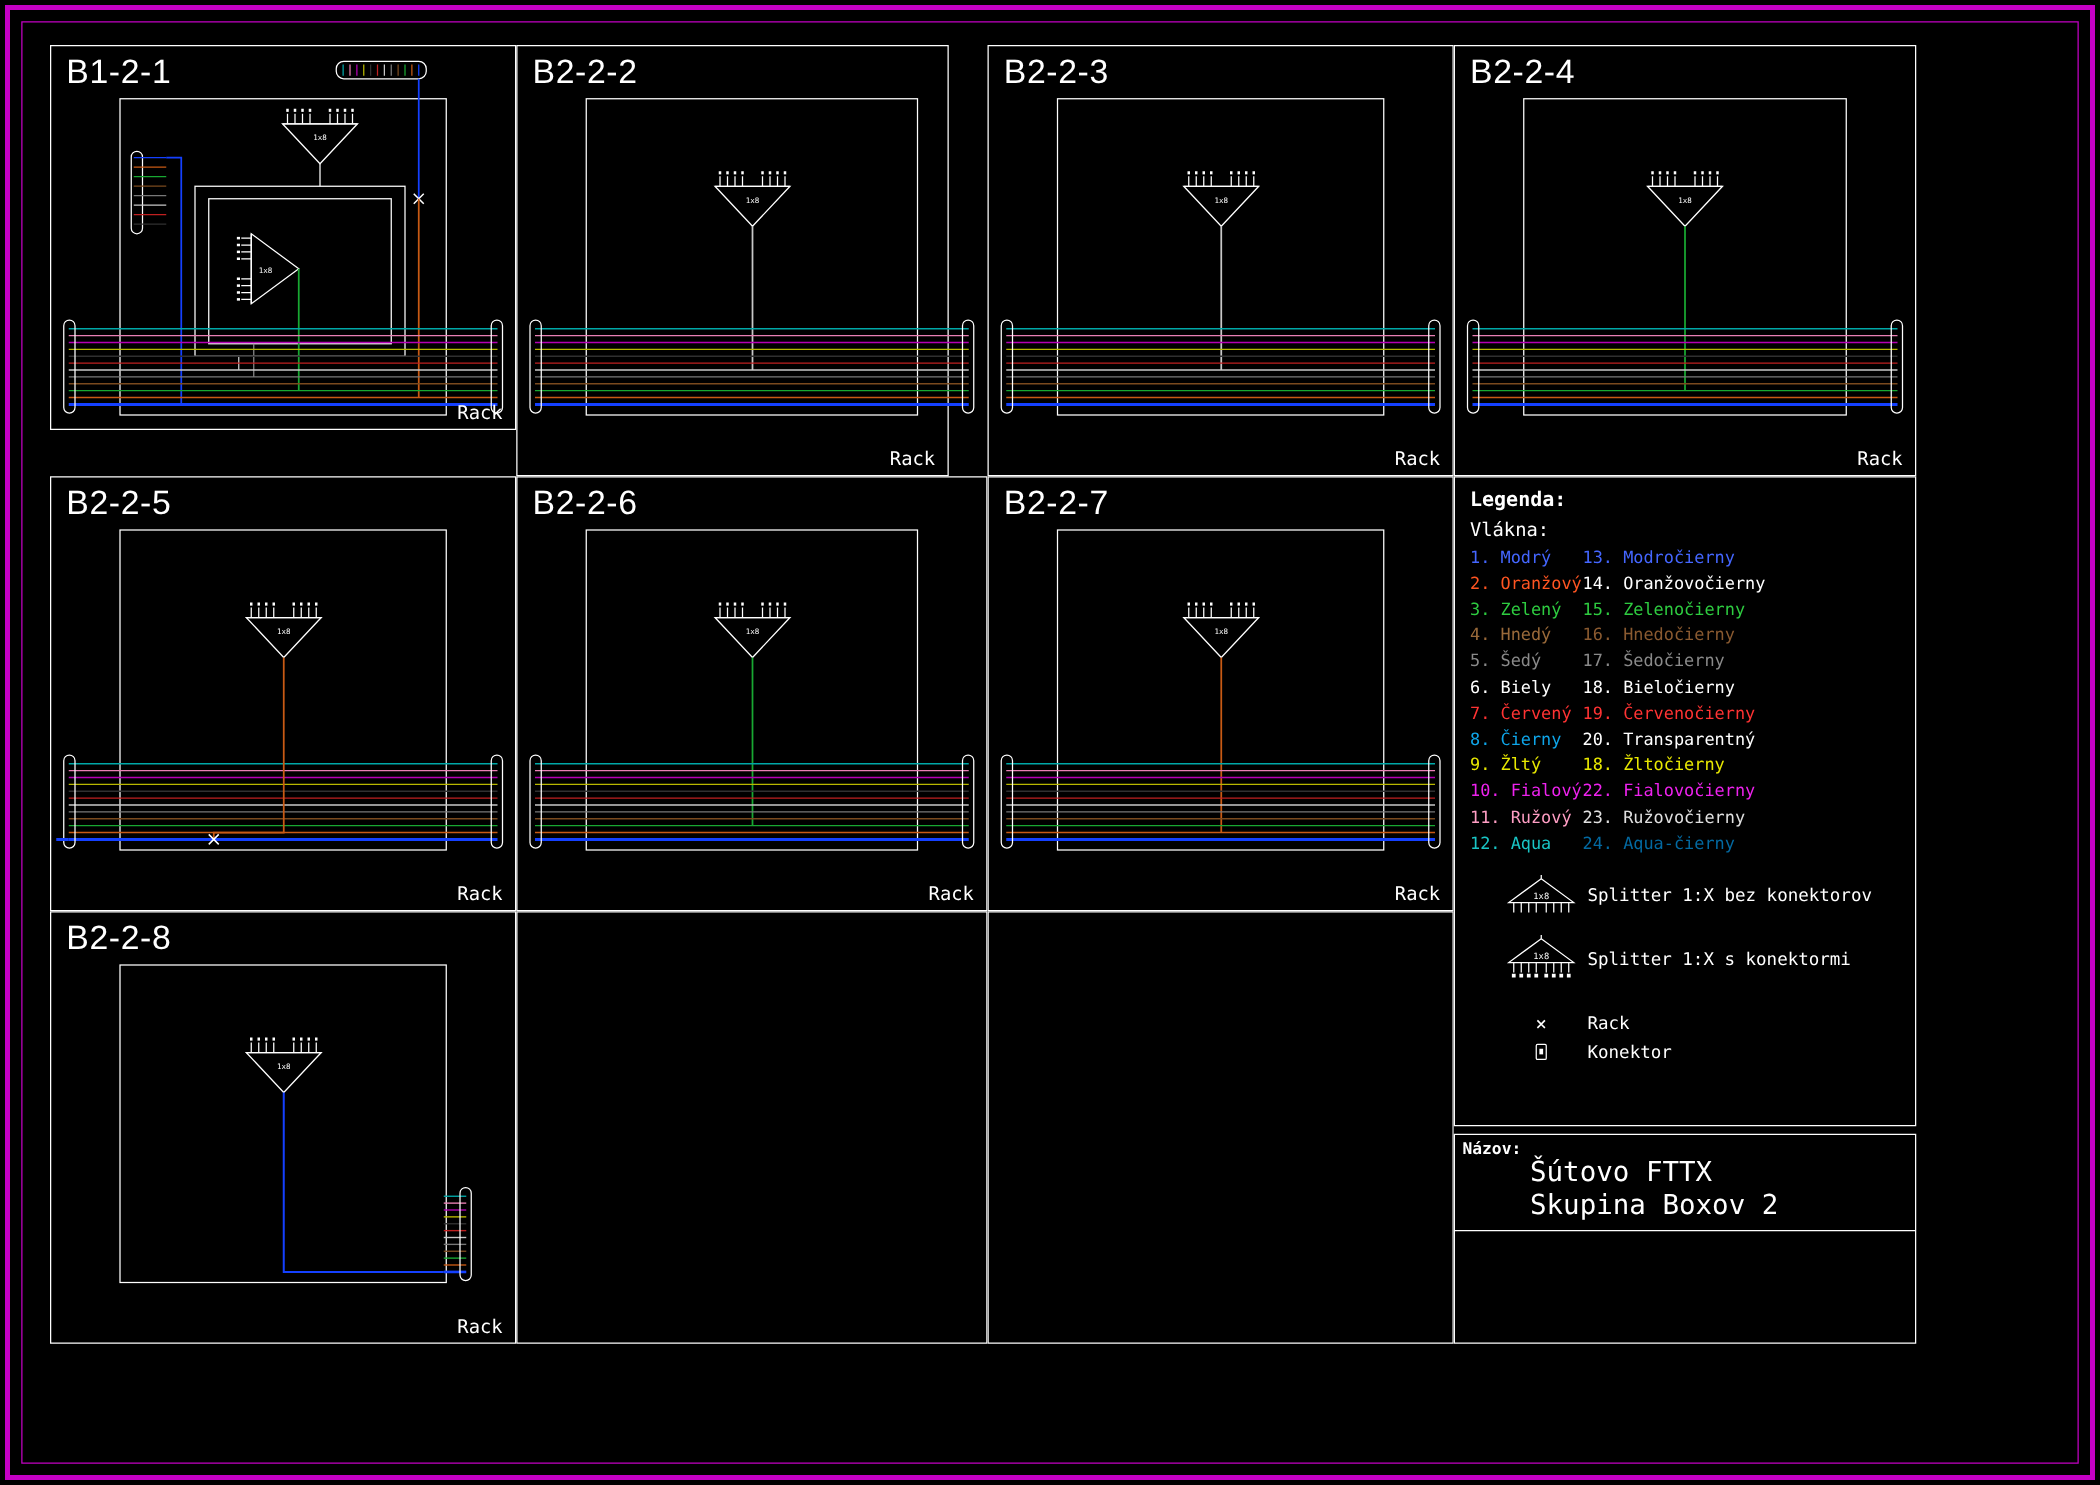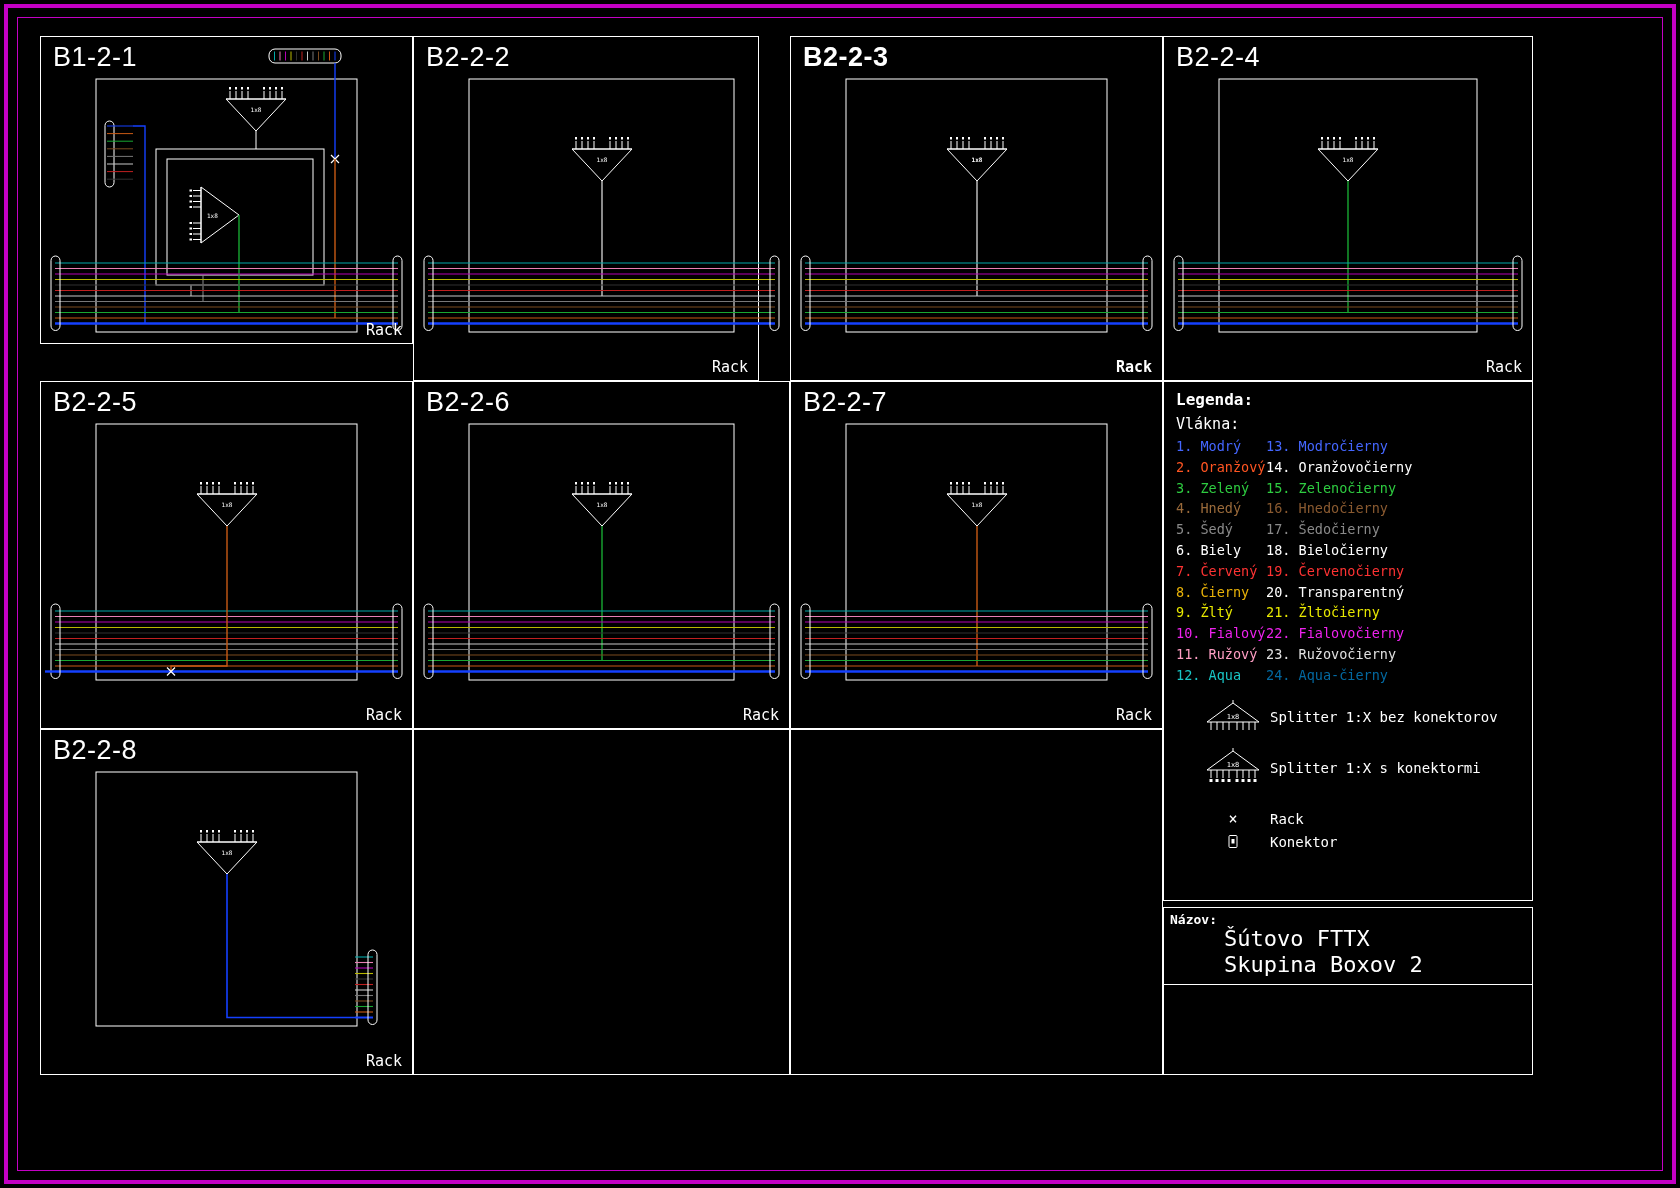--- a/index.html
+++ b/index.html
@@ -201,21 +201,21 @@
               <line x1="14" y1="286.5" x2="361" y2="286.5" stroke="#1440ff" stroke-width="2.4"></line>
               <rect x="10" y="219" width="9" height="74.5" rx="4.5" fill="none" stroke="#fff"></rect>
               <rect x="356" y="219" width="9" height="74.5" rx="4.5" fill="none" stroke="#fff"></rect>
             </g>
           </g>
         </svg>
       <div class="panel-title">B2-2-2</div>
       <div class="rack-label">Rack</div>
     </div>
 
-    <div class="cell panel" style="left:750px;top:0;width:373px;height:345px;font-weight:bold;">
+    <div class="cell panel" style="left:750px;top:0;width:373px;height:345px;">
       <svg class="panel-svg" width="371" height="343">
           <g font-family="DejaVu Sans Mono, monospace">
             <rect x="55" y="42" width="261" height="253" fill="none" stroke="#fff"></rect>
             <g>
               <line x1="156" y1="112" x2="216" y2="112" stroke="#fff"></line>
               <line x1="160" y1="104" x2="160" y2="112" stroke="#fff"></line>
               <rect x="159" y="100" width="2" height="2.5" fill="#fff"></rect>
               <line x1="166" y1="104" x2="166" y2="112" stroke="#fff"></line>
               <rect x="165" y="100" width="2" height="2.5" fill="#fff"></rect>
               <line x1="172" y1="104" x2="172" y2="112" stroke="#fff"></line>
@@ -513,24 +513,24 @@
             <div style="color: rgb(46, 204, 64);">3. Zelený</div>
             <div style="color: rgb(46, 204, 64);">15. Zelenočierny</div>
             <div style="color: rgb(154, 106, 58);">4. Hnedý</div>
             <div style="color: rgb(138, 90, 48);">16. Hnedočierny</div>
             <div style="color: rgb(138, 138, 138);">5. Šedý</div>
             <div style="color: rgb(138, 138, 138);">17. Šedočierny</div>
             <div style="color: rgb(255, 255, 255);">6. Biely</div>
             <div style="color: rgb(255, 255, 255);">18. Bieločierny</div>
             <div style="color: rgb(255, 51, 51);">7. Červený</div>
             <div style="color: rgb(255, 51, 51);">19. Červenočierny</div>
-            <div style="color: #eab308;">8. Čierny</div>
+            <div style="color: #0ea5e9;">8. Čierny</div>
             <div style="color: rgb(255, 255, 255);">20. Transparentný</div>
             <div style="color: rgb(232, 232, 0);">9. Žltý</div>
-            <div style="color: rgb(232, 232, 0);">21. Žltočierny</div>
+            <div style="color: rgb(232, 232, 0);">18. Žltočierny</div>
             <div style="color: rgb(238, 34, 238);">10. Fialový</div>
             <div style="color: rgb(238, 34, 238);">22. Fialovočierny</div>
             <div style="color: rgb(255, 158, 196);">11. Ružový</div>
             <div style="color: rgb(224, 224, 224);">23. Ružovočierny</div>
             <div style="color: rgb(25, 197, 197);">12. Aqua</div>
             <div style="color: #0369a1;">24. Aqua-čierny</div>
           </div>
 
         <div class="legend-symrow">
           <span class="sym-ico">

